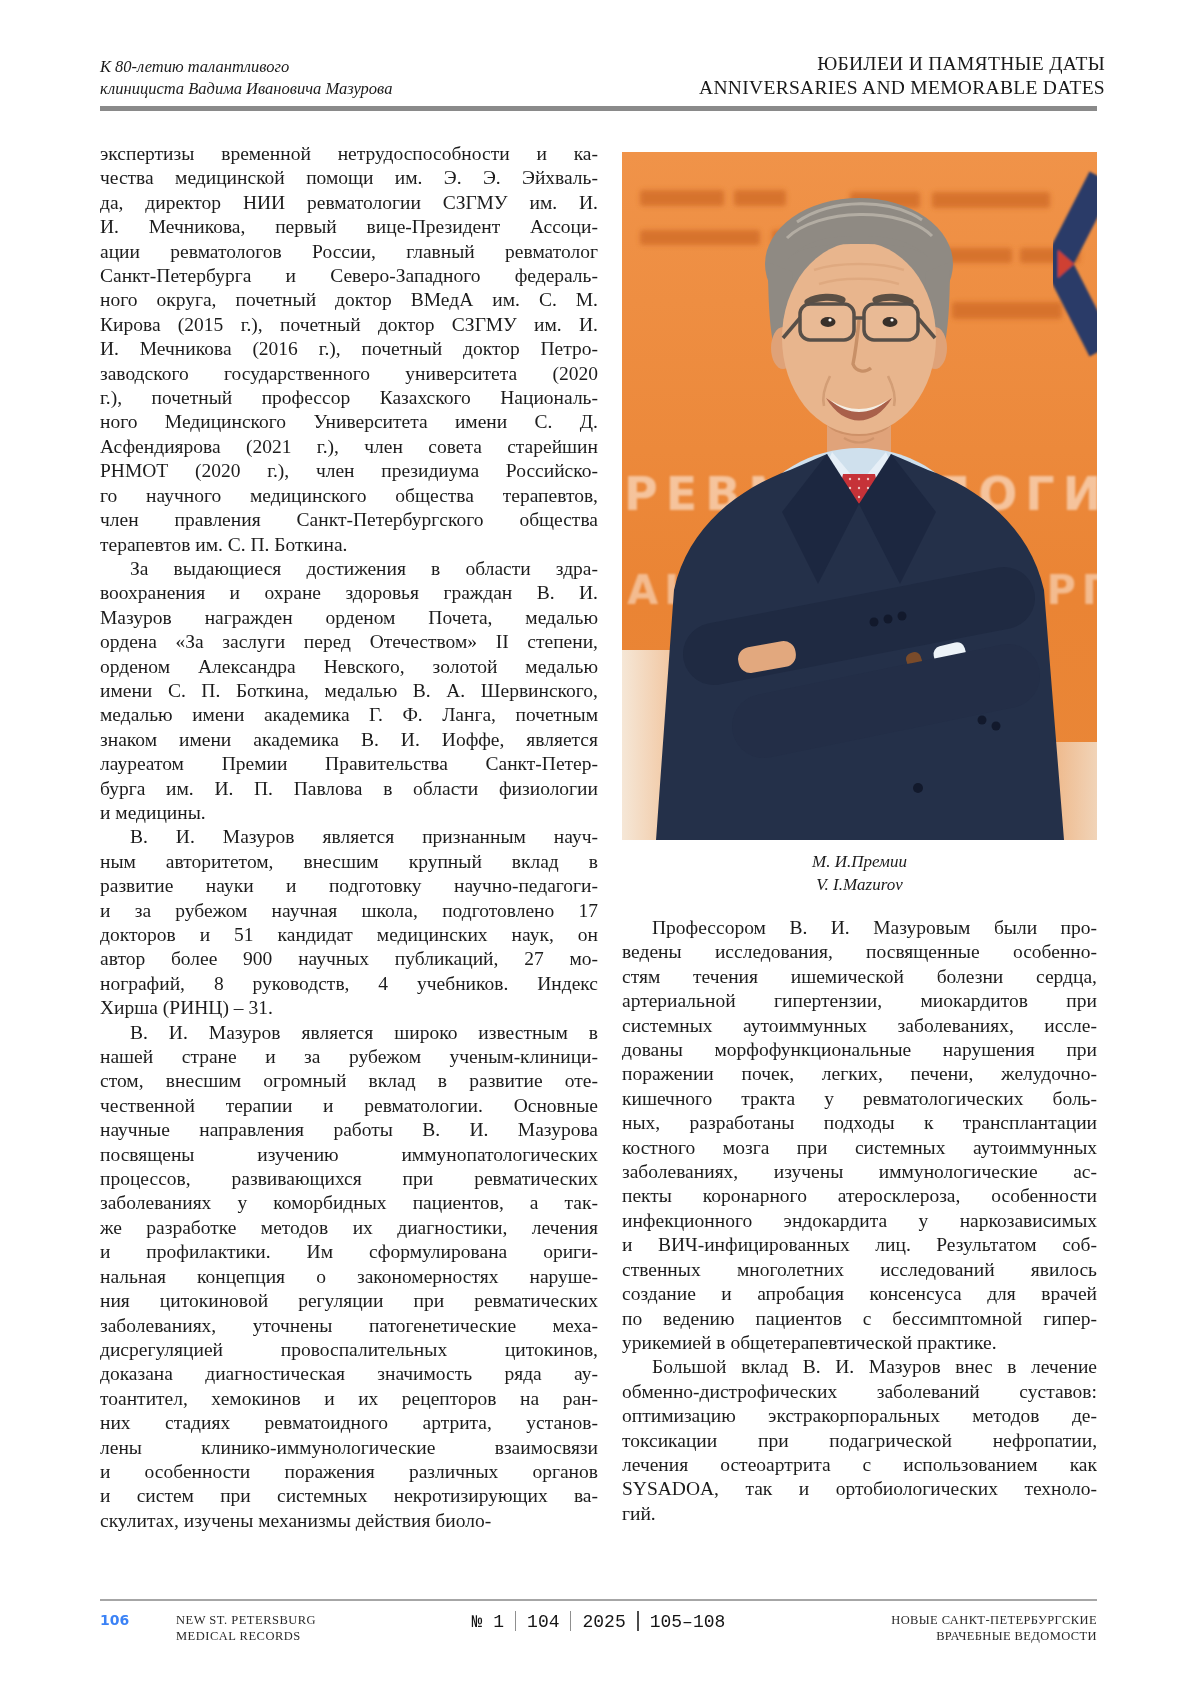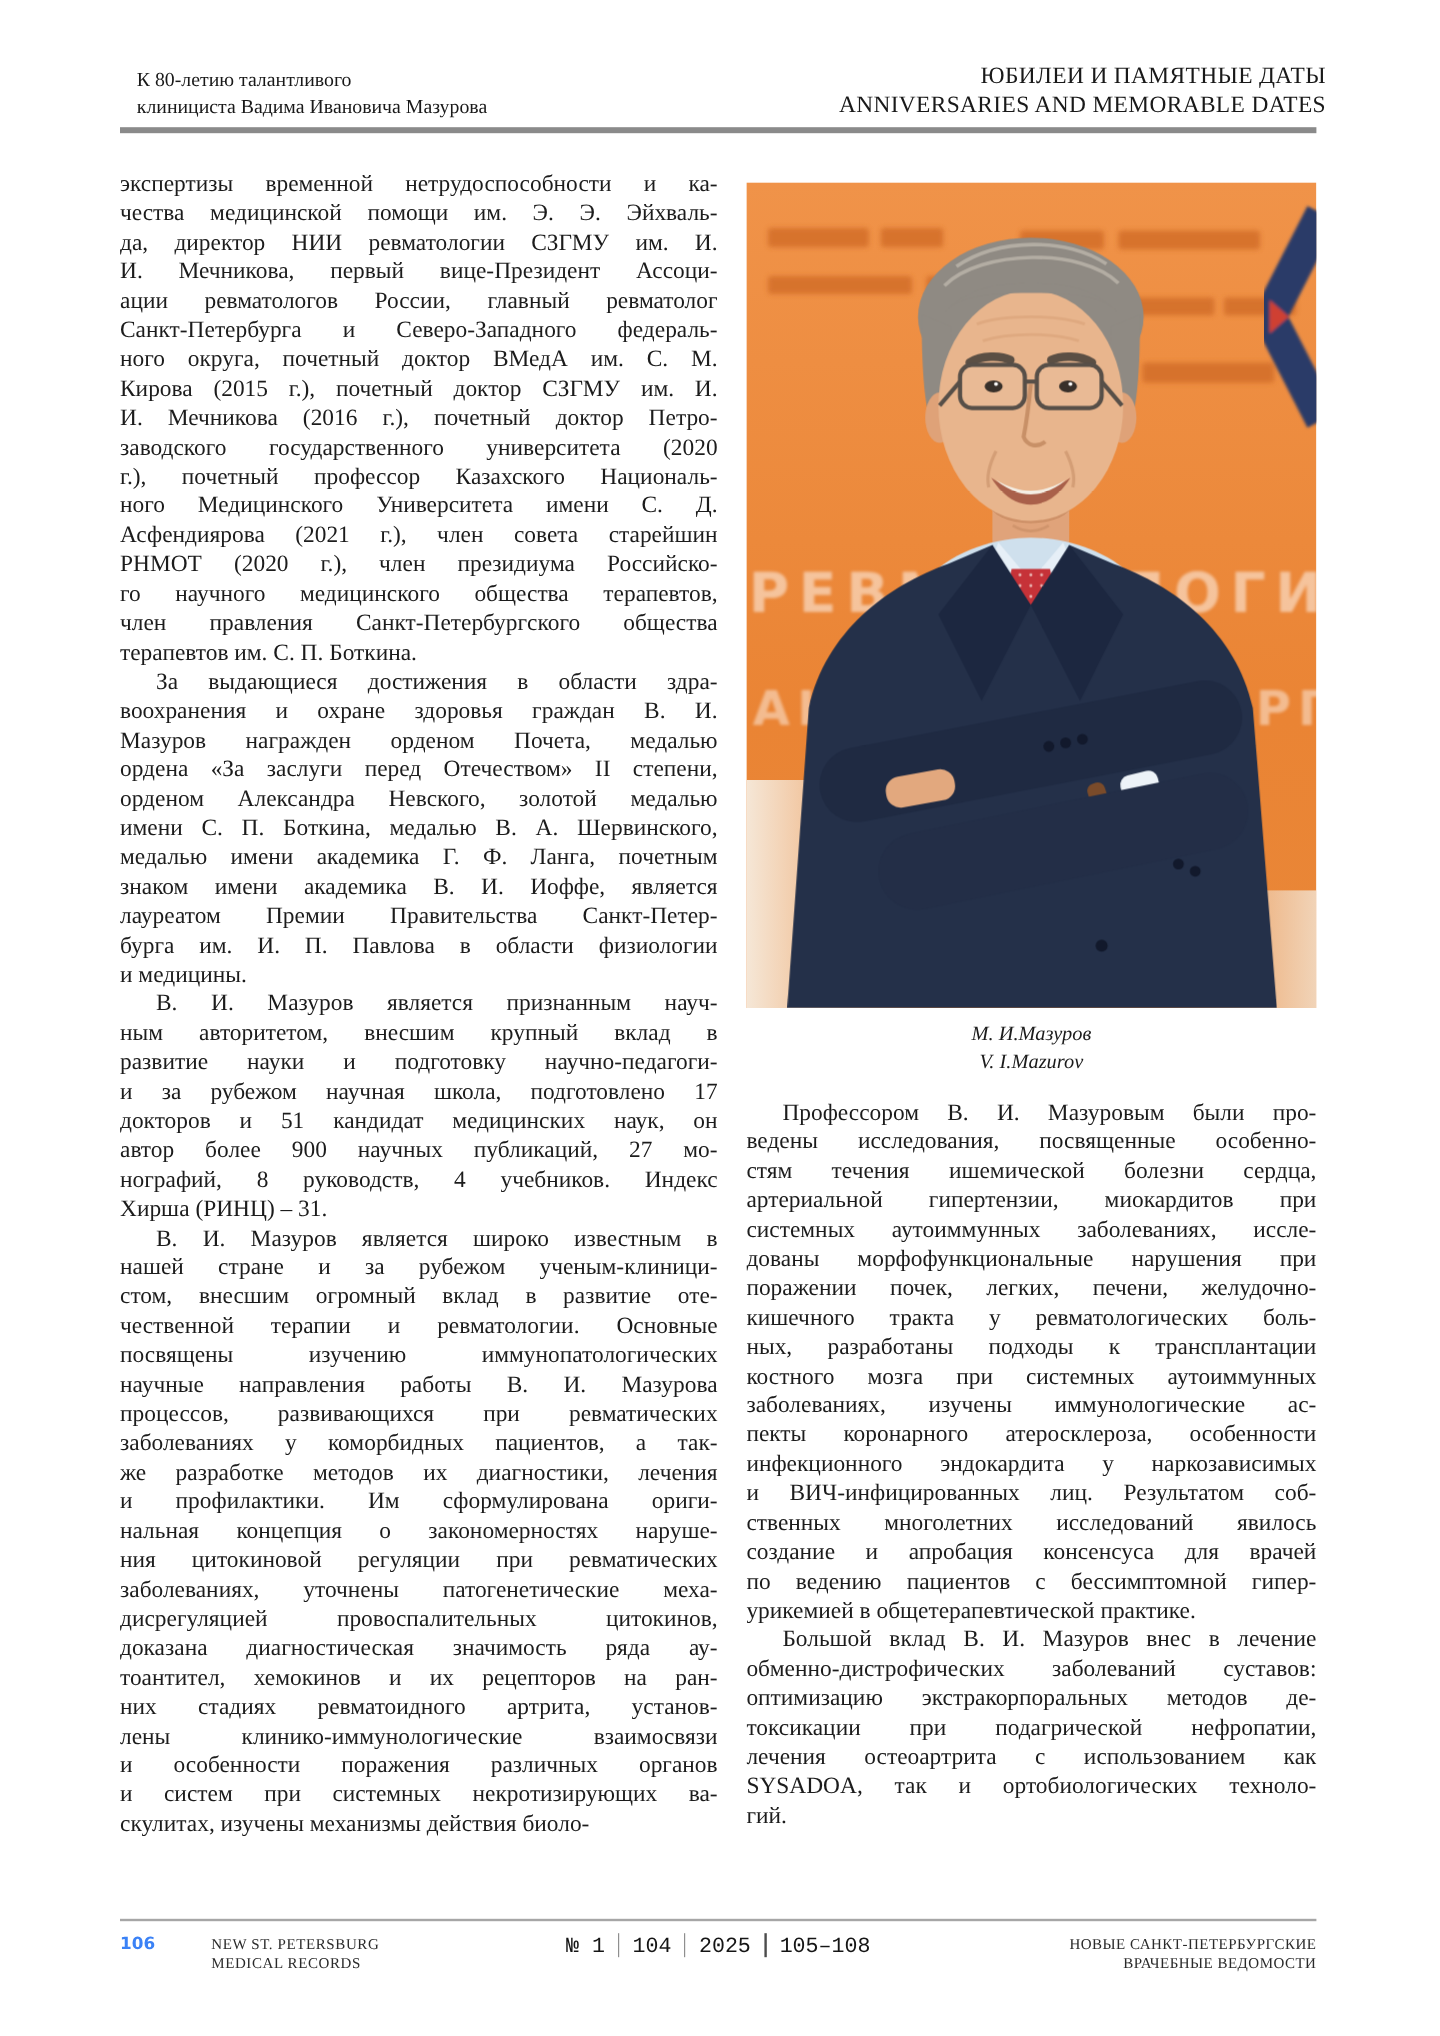--- a/index.html
+++ b/index.html
@@ -2,21 +2,21 @@
 <html><head>
 <meta charset="utf-8">
 <style>
   html,body { margin:0; padding:0; background:#e9e9e9; }
   .page {
     position:relative; width:1200px; height:1697px; margin:0 auto;
     background:#ffffff; overflow:hidden;
     font-family:"Liberation Serif", serif; color:#1c1c1c;
   }
   
-  .hdr-left { position:absolute; left:114px; top:56px; font-size:16.5px; line-height:22px; color:#191919; }
+  .hdr-left { position:absolute; left:100px; top:56px; font-size:16.5px; line-height:22px; color:#191919;font-style:italic; }
   .hdr-right { position:absolute; right:95px; top:52px; text-align:right; font-size:19.5px; line-height:24px; color:#191919; letter-spacing:0.3px; }
   .hdr-rule { position:absolute; left:100px; top:106px; width:997px; height:5px; background:#8a8a8a; }
   
   .col { position:absolute; font-size:19.5px; line-height:24.4px; }
   .col-left  { left:100px; top:142px; width:498px; }
   .col-right { left:622px; top:916px; width:475px; }
   .para { margin:0; }
   .jline { text-align:justify; text-align-last:justify; white-space:normal; overflow:hidden; }
   .jline.last { text-align-last:left; }
   .jline.ind { text-indent:30px; }
@@ -91,22 +91,22 @@
         <div class="jline">докторов и 51 кандидат медицинских наук, он</div>
         <div class="jline">автор более 900 научных публикаций, 27 мо-</div>
         <div class="jline">нографий, 8 руководств, 4 учебников. Индекс</div>
         <div class="jline last">Хирша (РИНЦ) – 31.</div>
       </div>
       <div class="para">
         <div class="jline ind">В. И. Мазуров является широко известным в</div>
         <div class="jline">нашей стране и за рубежом ученым-клиници-</div>
         <div class="jline">стом, внесшим огромный вклад в развитие оте-</div>
         <div class="jline">чественной терапии и ревматологии. Основные</div>
+        <div class="jline">научные направления работы В. И. Мазурова</div>
         <div class="jline">посвящены изучению иммунопатологических</div>
-        <div class="jline">научные направления работы В. И. Мазурова</div>
         <div class="jline">процессов, развивающихся при ревматических</div>
         <div class="jline">заболеваниях у коморбидных пациентов, а так-</div>
         <div class="jline">же разработке методов их диагностики, лечения</div>
         <div class="jline">и профилактики. Им сформулирована ориги-</div>
         <div class="jline">нальная концепция о закономерностях наруше-</div>
         <div class="jline">ния цитокиновой регуляции при ревматических</div>
         <div class="jline">заболеваниях, уточнены патогенетические меха-</div>
         <div class="jline">дисрегуляцией провоспалительных цитокинов,</div>
         <div class="jline">доказана диагностическая значимость ряда ау-</div>
         <div class="jline">тоантител, хемокинов и их рецепторов на ран-</div>
@@ -254,21 +254,21 @@
         <g>
           <path d="M204,246 C226,262 248,262 270,246 C252,276 222,276 204,246 Z" fill="#a9604a"></path>
           <path d="M208,248 C228,260 246,260 266,248 C248,264 226,264 208,248 Z" fill="#f4eee4"></path>
         </g>
         <path d="M222,286 C232,292 242,292 252,286" fill="none" stroke="#c98f66" stroke-width="2.2" opacity="0.7"></path>
       </g>
     </svg>
   </div>
 
   <div class="caption">
-    <div>М. И.Мазуров</div>
+    <div>М. И.Премии</div>
     <div>V. I.Mazurov</div>
   </div>
 
   <div class="col col-right">
       <div class="para">
         <div class="jline ind">Профессором В. И. Мазуровым были про-</div>
         <div class="jline">ведены исследования, посвященные особенно-</div>
         <div class="jline">стям течения ишемической болезни сердца,</div>
         <div class="jline">артериальной гипертензии, миокардитов при</div>
         <div class="jline">системных аутоиммунных заболеваниях, иссле-</div>

